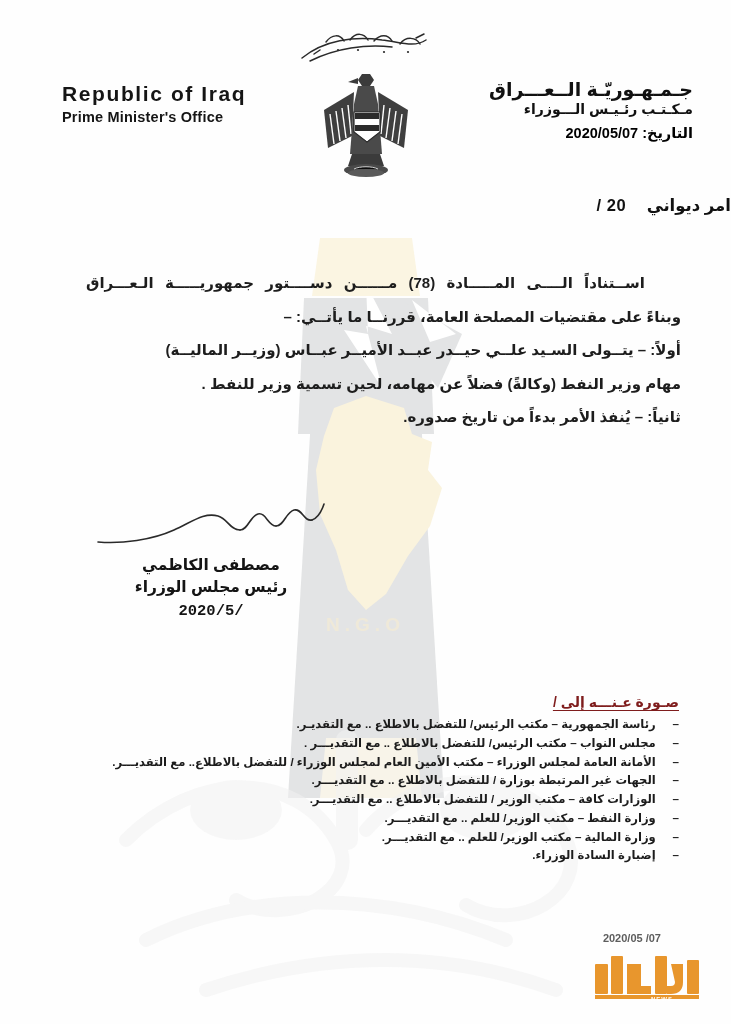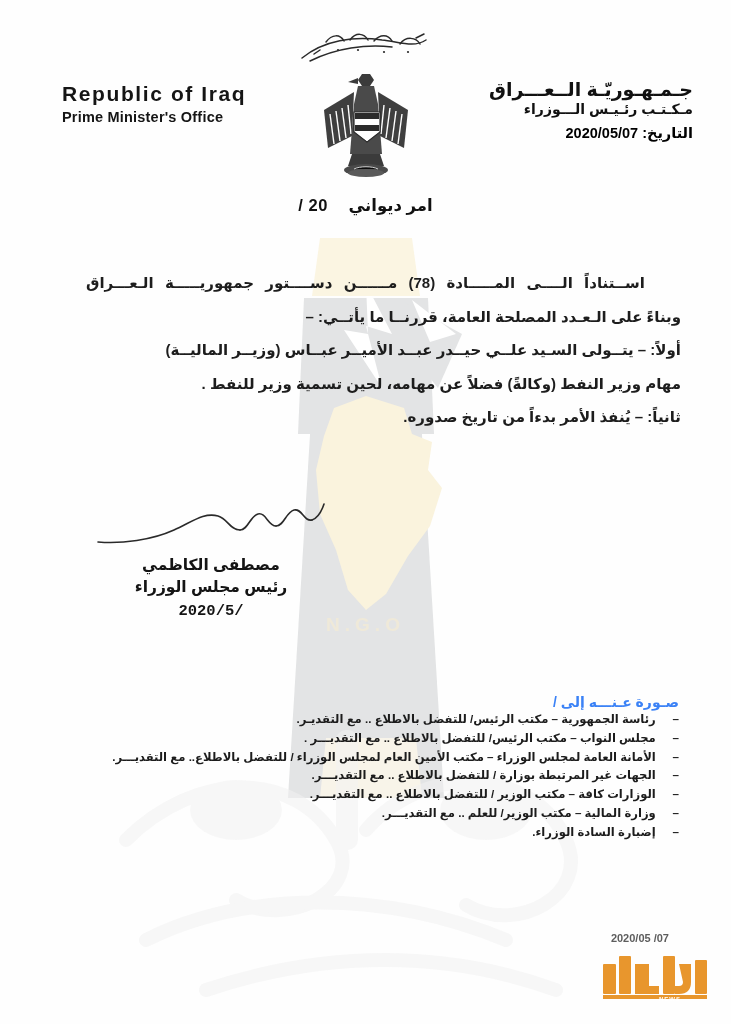--- a/index.html
+++ b/index.html
@@ -143,21 +143,20 @@
     margin-top: 8px;
     white-space: nowrap;
     color: #000000;
   }
 
   .doc-title {
     position: absolute;
     top: 196px;
     left: 0;
     right: 0;
-    text-align: center;
     direction: rtl;
     font-size: 16.5px;
     font-weight: 700;
     color: #111;
     letter-spacing: 0.5px;
   }
   .doc-title .num {
     margin-right: 16px;
     direction: ltr;
     display: inline-block;
@@ -216,23 +215,25 @@
     position: absolute;
     top: 694px;
     right: 52px;
     left: 150px;
     direction: rtl;
     text-align: right;
   }
   .dist-title {
     font-size: 14px;
     font-weight: 800;
+    text-decoration: underline;
     text-underline-offset: 3px;
     letter-spacing: 1.4px;
-    color: #3b82f6;
+    color: #7f1d1d;
+    margin-bottom: 5px;
   }
   .dist ul {
     list-style: none;
     margin: 0;
     padding: 0;
   }
   .dist li {
     font-size: 11.6px;
     font-weight: 700;
     color: #1c1c1c;
@@ -243,21 +244,21 @@
   }
   .dash {
     display: inline-block;
     width: 20px;
     color: #1c1c1c;
   }
 
   
   .stamp {
     position: absolute;
-    right: 10px;
+    right: 18px;
     bottom: 8px;
     width: 130px;
     height: 78px;
   }
   .stamp-date {
     position: absolute;
     right: 52px;
     bottom: 72px;
     font-size: 11px;
     font-weight: 700;
@@ -406,21 +407,21 @@
     <div class="doc-title">
       <span>امر ديواني</span>
       <span class="num">
         <span>/</span>
         <span>20</span>
       </span>
     </div>
 
     <div class="body-block">
       <p class="p-justify">اســتناداً الــــى المـــــادة (78) مــــــن دســــتور جمهوريـــــة الـعـــراق</p>
-      <p>وبناءً على الـعـدد المصلحة العامة، قررنــا ما يأتــي: –</p>
+      <p>وبناءً على مقتضيات المصلحة العامة، قررنــا ما يأتــي: –</p>
       <p>أولاً: –  يتــولى السـيد علــي حيــدر عبــد الأميــر عبــاس (وزيــر الماليــة)</p>
       <p>مهام وزير النفط (وكالةً) فضلاً عن مهامه، لحين تسمية وزير للنفط .</p>
       <p>ثانياً: – يُنفذ الأمر بدءاً من تاريخ صدوره.</p>
     </div>
 
     <div class="sig-wrap">
       <svg class="sig-mark" viewBox="0 0 230 56">
         <g fill="none" stroke="#2a2a2a" stroke-width="1.6" stroke-linecap="round">
           <path d="M2 46 C26 48, 56 44, 78 34 C96 26, 108 16, 122 20 C132 23, 134 34, 144 34"></path>
           <path d="M144 34 C152 34, 154 20, 162 18 C170 16, 172 30, 180 30"></path>
@@ -451,20 +452,24 @@
         <li>
           <span class="dash">–</span>
           <span>الجهات غير المرتبطة بوزارة / للتفضل بالاطلاع .. مع التقديـــر.</span>
         </li>
         <li>
           <span class="dash">–</span>
           <span>الوزارات كافة – مكتب الوزير / للتفضل بالاطلاع .. مع التقديـــر.</span>
         </li>
         <li>
           <span class="dash">–</span>
+          <span>وزارة النفط – مكتب الوزير/ للعلم .. مع التقديـــر.</span>
+        </li>
+        <li>
+          <span class="dash">–</span>
           <span>وزارة المالية  – مكتب الوزير/ للعلم .. مع التقديـــر.</span>
         </li>
         <li>
           <span class="dash">–</span>
           <span>إضبارة السادة الوزراء.</span>
         </li>
       </ul>
     </div>
 
     <div class="stamp">

